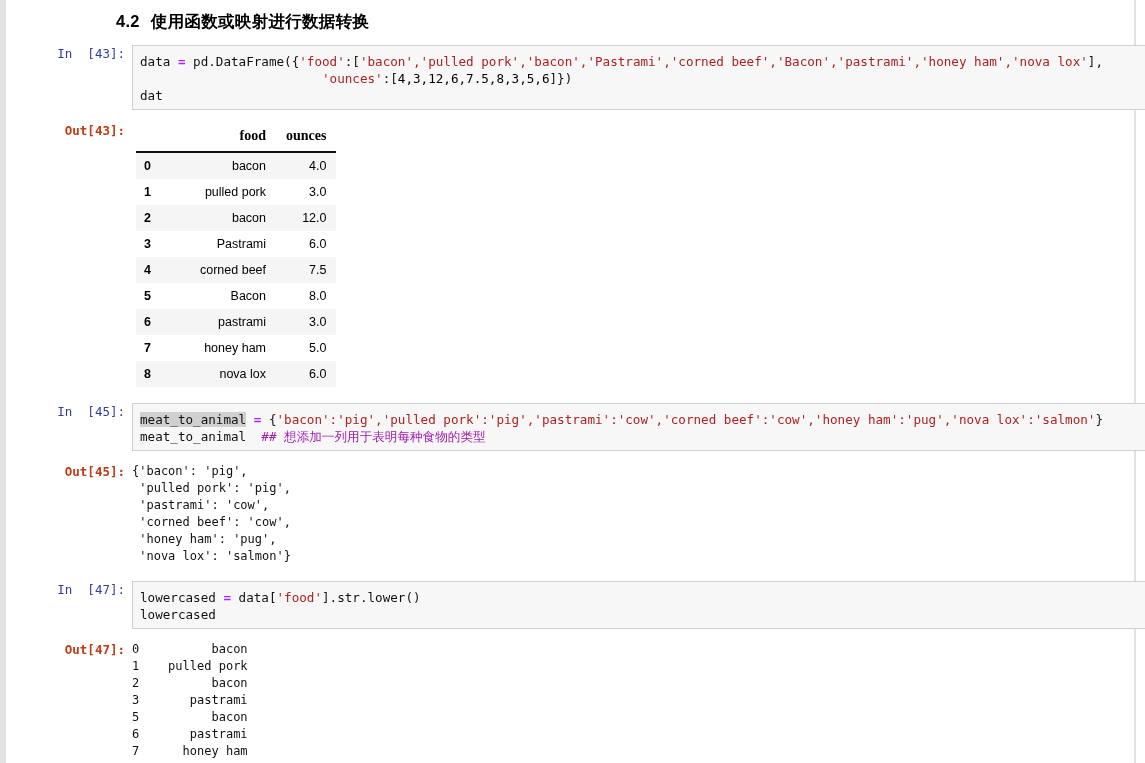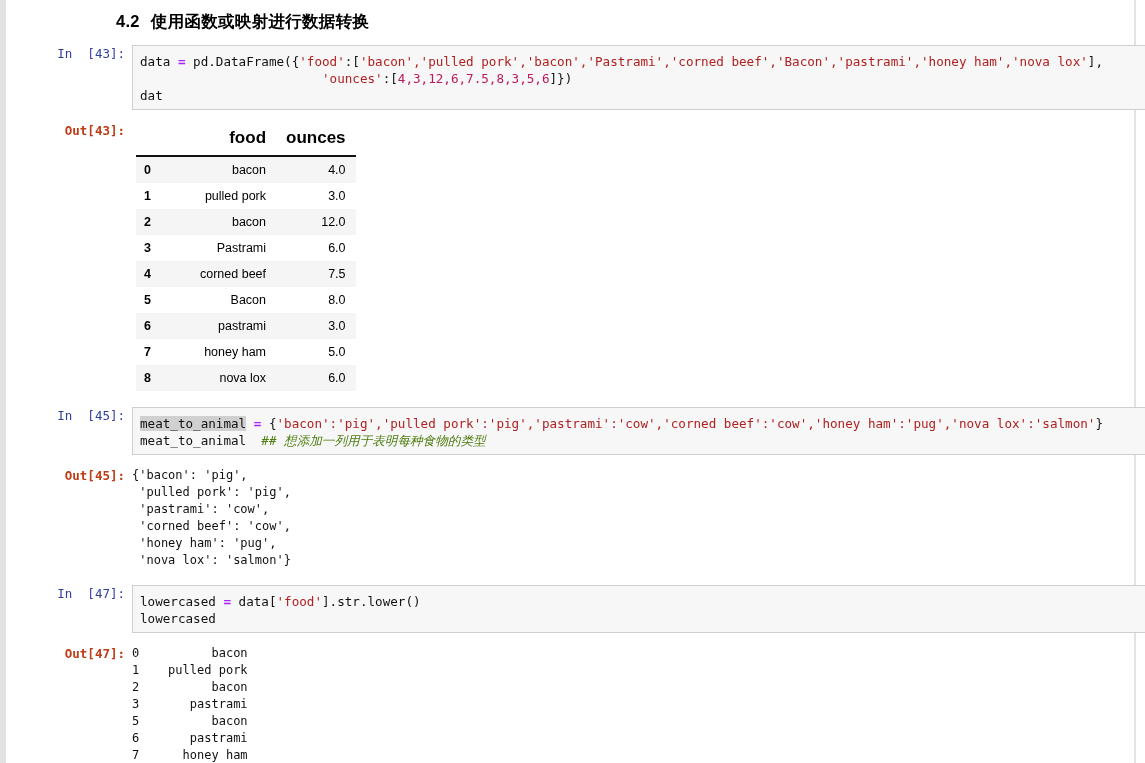--- a/index.html
+++ b/index.html
@@ -92,22 +92,22 @@
     font-family: "DejaVu Sans Mono", "Liberation Mono", monospace;
     font-size: 12px;
     line-height: 17px;
     color: #111111;
     white-space: pre;
   }
 
   
   .s-str   { color: #b02020; }
   .s-op    { color: #aa22ff; font-weight: bold; }
-  .s-num   { color: #be185d; }
-  .s-cmt   { color: #4d7c0f; font-style: italic; }
+  .s-num   { color: #000000; }
+  .s-cmt   { color: #a21caf; }
   .s-plain { color: #111111; }
   .s-sel   { background: #d0d0d0; }
   .row-gap-12 { height: 12px; }
   .row-gap-16 { height: 16px; }
 
   
   .df-wrap {
     padding-left: 4px;
     padding-top: 2px;
   }
@@ -115,21 +115,22 @@
     border-collapse: collapse;
     font-family: "Liberation Sans", "DejaVu Sans", sans-serif;
     font-size: 12.5px;
     color: #000000;
   }
   table.df thead th {
     border-bottom: 2px solid #111111;
     text-align: right;
     padding: 4px 10px 7px 10px;
     font-weight: bold;
-    font-size: 17px;
+    font-size: 14px;
+    font-family: Liberation Serif, serif;
   }
   table.df thead th.idxhead {
     width: 34px;
     border-bottom: 2px solid #111111;
   }
   table.df tbody td {
     text-align: right;
     padding: 6px 10px 6px 10px;
     white-space: nowrap;
   }

